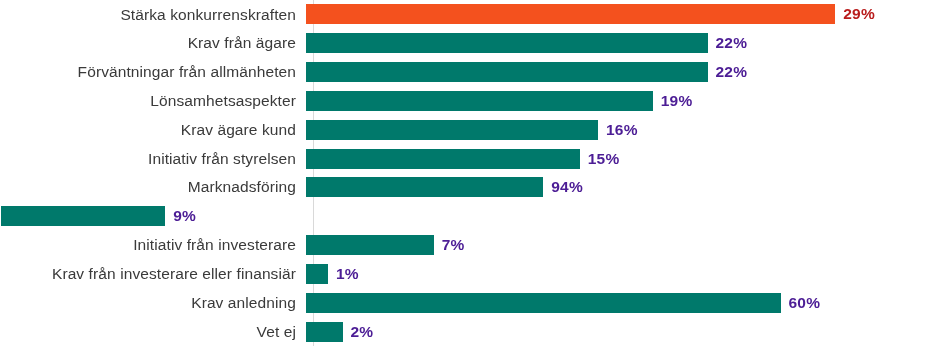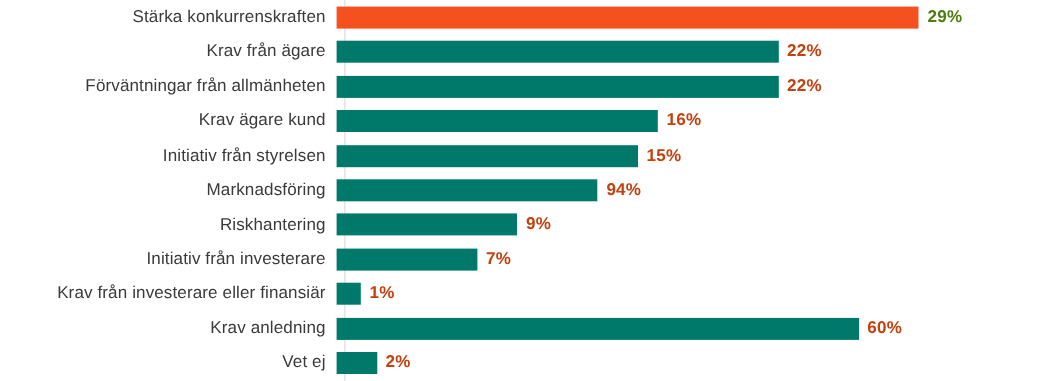--- a/index.html
+++ b/index.html
@@ -75,28 +75,28 @@
     flex: 0 0 auto;
   }
 
   .bar.highlight {
     background: #f4511e;
   }
 
   .value-label {
     font-size: 15.5px;
     font-weight: bold;
-    color: #c2410c;
+    color: #4c1d95;
     margin-left: 8px;
     white-space: nowrap;
     letter-spacing: 0.2px;
   }
 
   .value-label.highlight {
-    color: #4d7c0f;
+    color: #b91c1c;
     text-align: center;
   }
 </style>
 </head>
 <body>
 
 <div id="chart-root">
   <div class="axis-line"></div>
   <div class="rows">
       <div class="bar-row">
@@ -114,20 +114,27 @@
         </div>
       </div>
       <div class="bar-row">
         <div class="cat-label">Förväntningar från allmänheten</div>
         <div class="bar-area">
           <div class="bar" style="width: 401.5px;"></div>
           <div class="value-label">22%</div>
         </div>
       </div>
       <div class="bar-row">
+        <div class="cat-label">Lönsamhetsaspekter</div>
+        <div class="bar-area">
+          <div class="bar" style="width: 346.75px;"></div>
+          <div class="value-label">19%</div>
+        </div>
+      </div>
+      <div class="bar-row">
         <div class="cat-label">Krav ägare kund</div>
         <div class="bar-area">
           <div class="bar" style="width: 292px;"></div>
           <div class="value-label">16%</div>
         </div>
       </div>
       <div class="bar-row">
         <div class="cat-label">Initiativ från styrelsen</div>
         <div class="bar-area">
           <div class="bar" style="width: 273.75px;"></div>
@@ -135,21 +142,20 @@
         </div>
       </div>
       <div class="bar-row">
         <div class="cat-label">Marknadsföring</div>
         <div class="bar-area">
           <div class="bar" style="width: 237.25px;"></div>
           <div class="value-label">94%</div>
         </div>
       </div>
       <div class="bar-row">
-        <div class="cat-label">Riskhantering</div>
         <div class="bar-area">
           <div class="bar" style="width: 164.25px;"></div>
           <div class="value-label">9%</div>
         </div>
       </div>
       <div class="bar-row">
         <div class="cat-label">Initiativ från investerare</div>
         <div class="bar-area">
           <div class="bar" style="width: 127.75px;"></div>
           <div class="value-label">7%</div>

